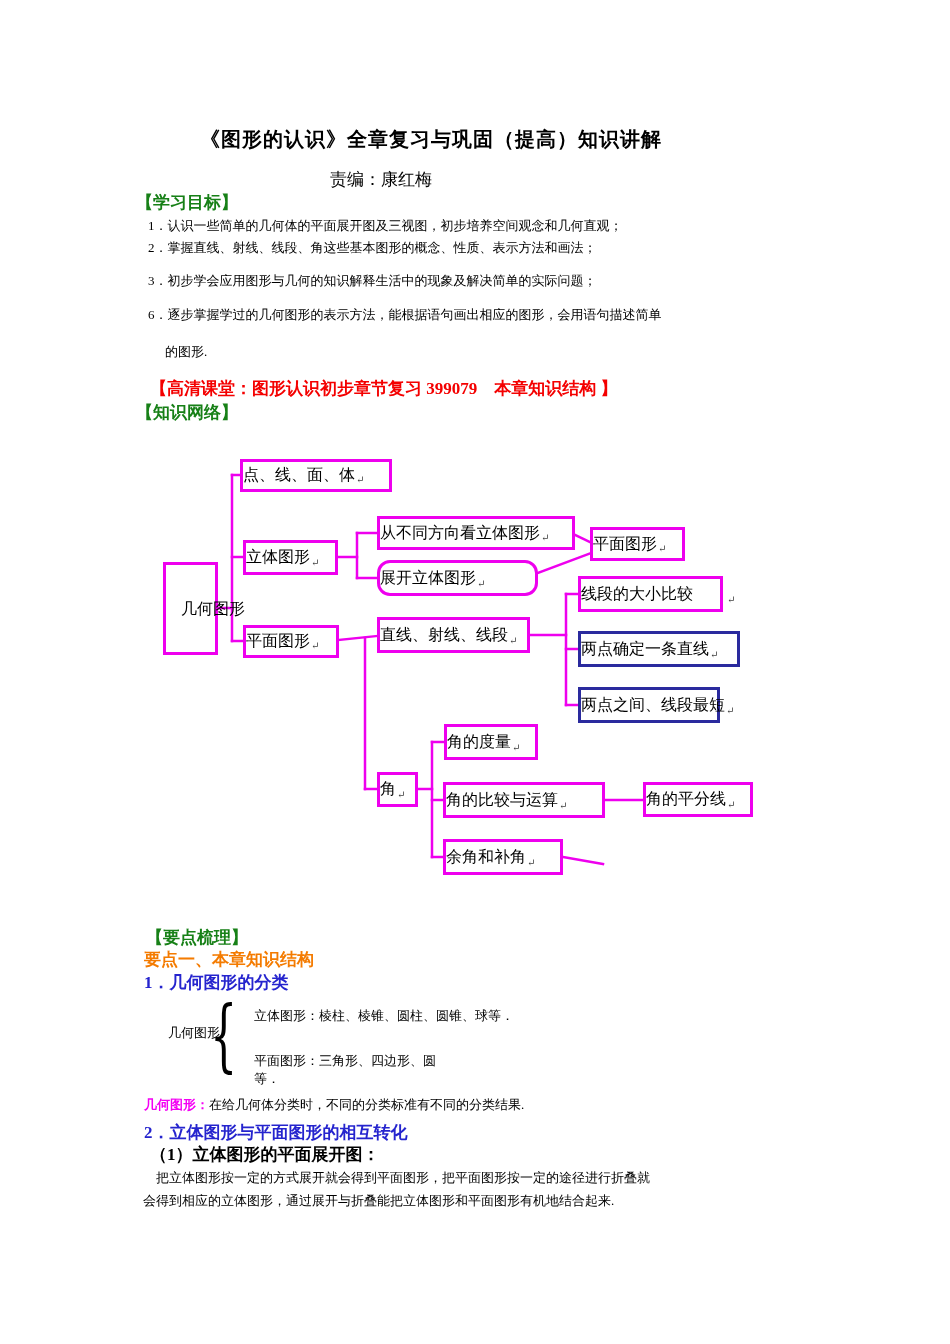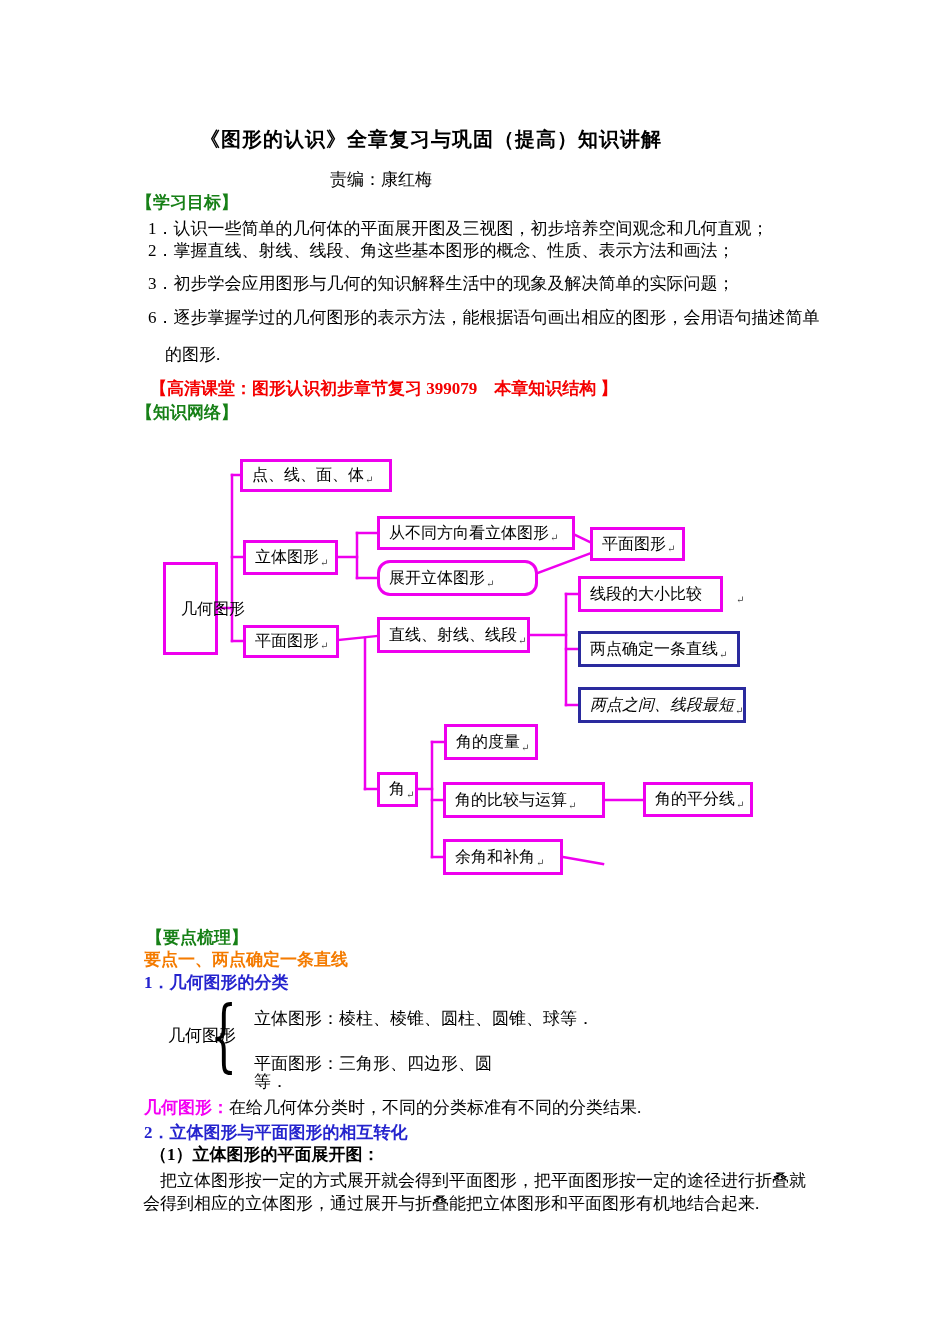--- a/index.html
+++ b/index.html
@@ -10,29 +10,29 @@
   .abs{position:absolute;white-space:nowrap;}
   .title{top:126px;left:0;width:950px;box-sizing:border-box;padding-right:88px;
          text-align:center;font-size:20px;font-weight:bold;letter-spacing:1px;}
   .byline{top:168px;left:0;width:950px;box-sizing:border-box;padding-right:188px;
           text-align:center;font-size:17px;}
   .h-green{color:#178017;font-weight:bold;font-size:17px;}
   .h-red{color:#f40000;font-weight:bold;font-size:17px;}
   .h-orange{color:#f47b00;font-weight:bold;font-size:17px;}
   .h-blue{color:#2524ce;font-weight:bold;font-size:17px;}
   .h-black{font-weight:bold;font-size:17px;}
-  .body-line{font-size:17px;font-family:Liberation Serif, serif;}
+  .body-line{font-size:13px;font-family:Liberation Serif, serif;}
   .mag{color:#f400f4;font-weight:bold;}
 
   
   .flowchart{position:absolute;left:0;top:440px;width:950px;height:470px;}
   .flowchart svg{position:absolute;left:0;top:0;}
   .node{
     position:absolute;box-sizing:border-box;border:3px solid #ee00ee;background:#fff;
-    display:flex;align-items:center;padding-left:9px;font-size:16px;white-space:nowrap;
+    display:flex;align-items:center;font-size:16px;white-space:nowrap;
   }
   .node.blue{border-color:#2a2a9e;}
   .node.twoline{flex-direction:column;align-items:flex-start;justify-content:center;line-height:24px;padding-left:8px;}
   .vtext{display:block;width:19px;word-break:break-all;line-height:21px;text-align:center;margin:0 auto;}
   .node.root{justify-content:center;padding-left:0;}
   .lb{font-size:10px;color:#444;margin-left:1px;align-self:flex-end;padding-bottom:4px;}
   .twoline .lb{align-self:auto;padding-bottom:0;}
 
   
   .brace{
@@ -120,21 +120,21 @@
       <span class="lb">↵</span>
   </div>
   <div class="node" style="left:578px;top:136px;width:145px;height:36px;gap:33px;">
     <span>线段的大小比较</span>
       <span class="lb">↵</span>
   </div>
   <div class="node blue" style="left:578px;top:191px;width:162px;height:36px;">
     <span>两点确定一条直线</span>
       <span class="lb">↵</span>
   </div>
-  <div class="node blue" style="left:578px;top:247px;width:168px;height:36px;font-style:italic;">
+  <div class="node blue" style="left:578px;top:247px;width:142px;height:36px;">
     <span>两点之间、线段最短</span>
       <span class="lb">↵</span>
   </div>
   <div class="node" style="left:377px;top:332px;width:41px;height:35px;">
     <span>角</span>
       <span class="lb">↵</span>
   </div>
   <div class="node" style="left:444px;top:284px;width:94px;height:36px;">
     <span>角的度量</span>
       <span class="lb">↵</span>
@@ -147,21 +147,21 @@
     <span>角的平分线</span>
       <span class="lb">↵</span>
   </div>
   <div class="node" style="left:443px;top:399px;width:120px;height:36px;">
     <span>余角和补角</span>
       <span class="lb">↵</span>
   </div>
 </div>
 
 <div class="abs h-green" style="left:146px;top:926px;">【要点梳理】</div>
-<div class="abs h-orange" style="left:144px;top:948px;">要点一、两点确定一条直线</div>
+<div class="abs h-orange" style="left:144px;top:948px;">要点一、本章知识结构</div>
 <div class="abs h-blue" style="left:144px;top:971px;">1．几何图形的分类</div>
 
 <div>
   <div class="abs body-line" style="left:168px;top:1024px;">几何图形</div>
   <div class="abs brace">{</div>
   <div class="abs body-line" style="left:254px;top:1007px;">立体图形：棱柱、棱锥、圆柱、圆锥、球等．</div>
   <div class="abs body-line" style="left:254px;top:1052px;">平面图形：三角形、四边形、圆</div>
   <div class="abs body-line" style="left:254px;top:1070px;">等．</div>
 </div>
 

